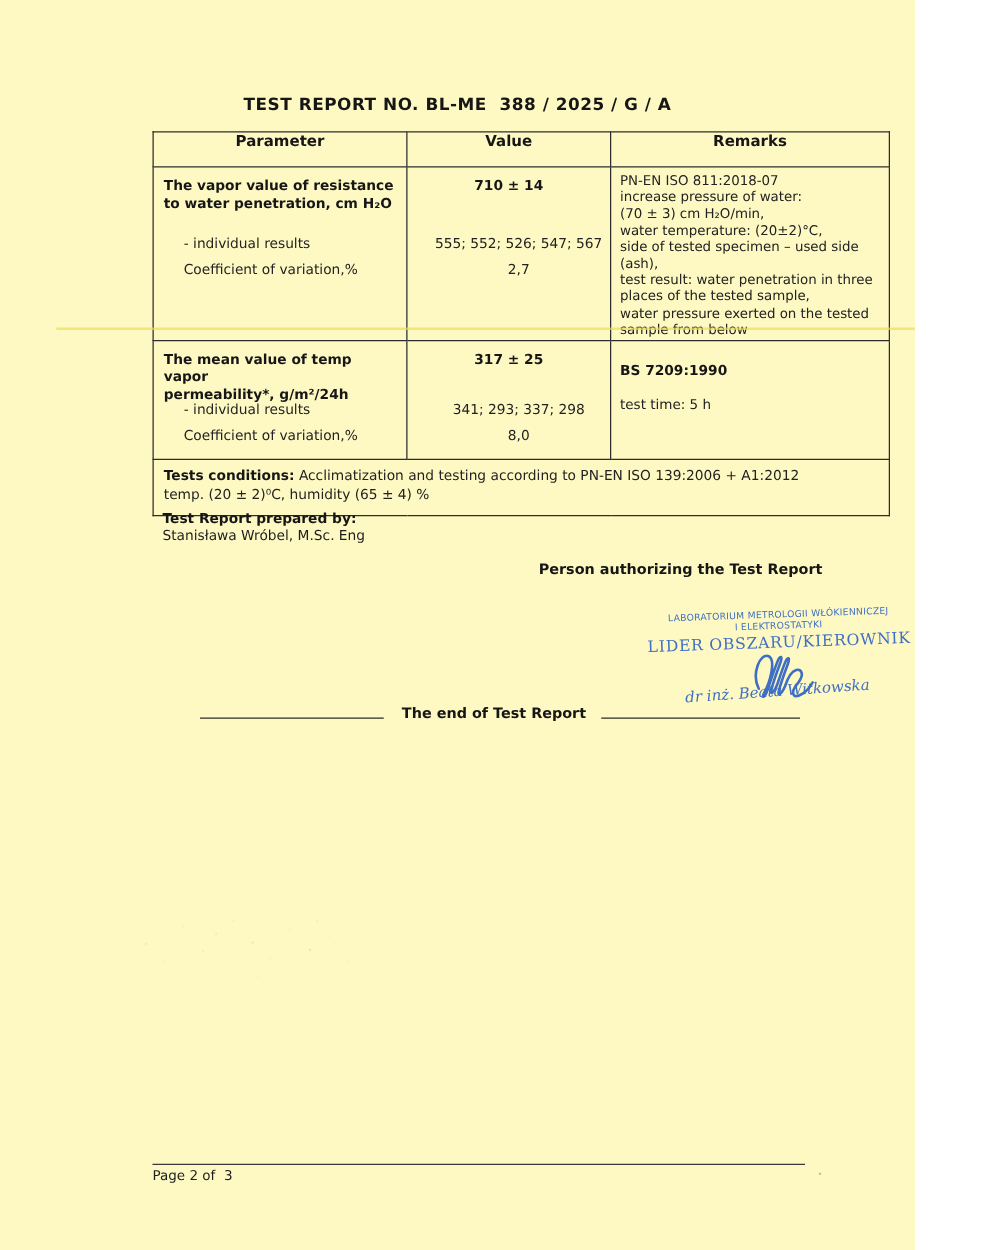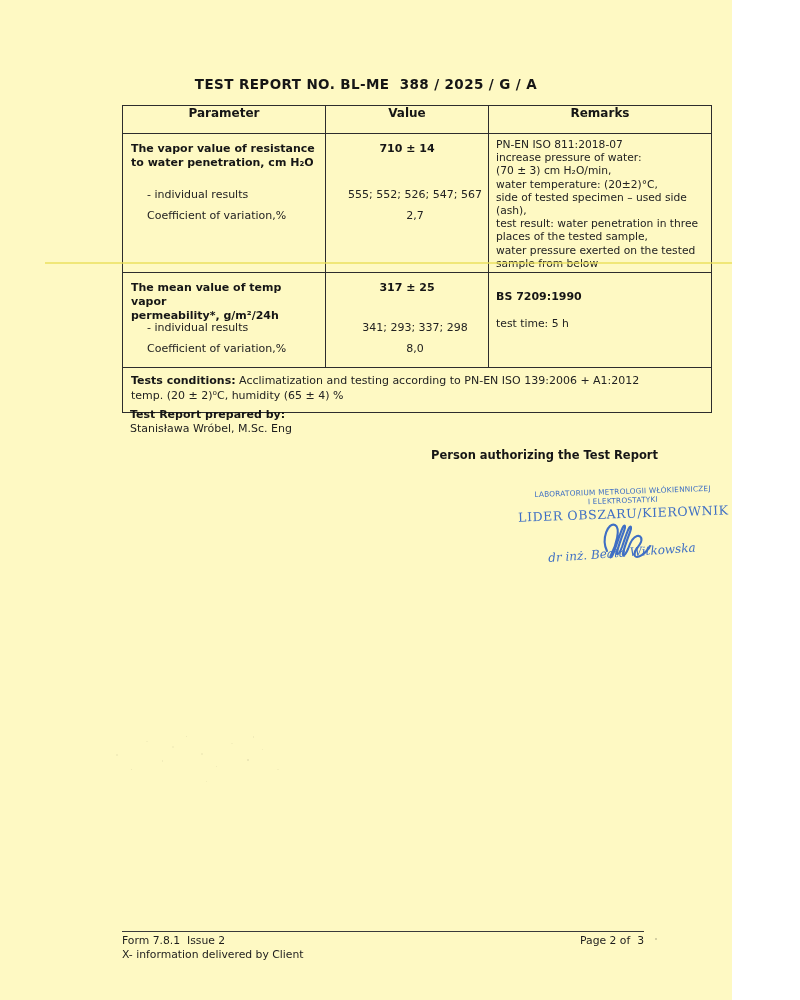--- a/index.html
+++ b/index.html
@@ -152,26 +152,27 @@
   </div>
 
   <div class="stamp-sig">
     <svg class="sig-svg" width="84" height="46" viewBox="0 0 56 46">
       <path d="M7,36 C1,24 8,7 15,10 C21,13 16,31 11,40 C9,44 12,43 14,37 C17,28 21,16 23,12 C25,9 26,11 24,16 C21,24 18,33 17,37 C16,41 19,40 22,32 C24,26 27,17 29,13 C31,10 32,12 30,17 C27,25 24,34 23,38 C22,42 25,41 28,34 C30,28 33,22 37,21 C41,20 43,24 40,29 C37,34 33,37 35,41 C37,44 46,39 50,31" stroke="#3f6fc4" stroke-width="2.1"></path>
     </svg>
   </div>
 
   <div class="stamp-name" style="color:#3f6fc4">dr inż. Beata Witkowska</div>
 
+  <div class="endline">
+    <div class="rule left"></div>
+    <div class="endtext">The end of Test Report</div>
+    <div class="rule right"></div>
+  </div>
 
   <div class="footer">
-    <div>
-      <div style="white-space:pre-wrap">Form 7.8.1  Issue 2</div>
-      <div>X- information delivered by Client</div>
-    </div>
     <div class="pagelab">Page 2 of  3</div>
   </div>
 
   <div class="yellow-line"></div>
   <div class="vert-line"></div>
   <div>
     <div class="speck" style="left:116px;top:754px;width:2px;height:2px;opacity:.06"></div>
     <div class="speck" style="left:131px;top:769px;width:1px;height:1px;opacity:.08"></div>
     <div class="speck" style="left:146px;top:741px;width:2px;height:1px;opacity:.05"></div>
     <div class="speck" style="left:162px;top:760px;width:1px;height:2px;opacity:.07"></div>

